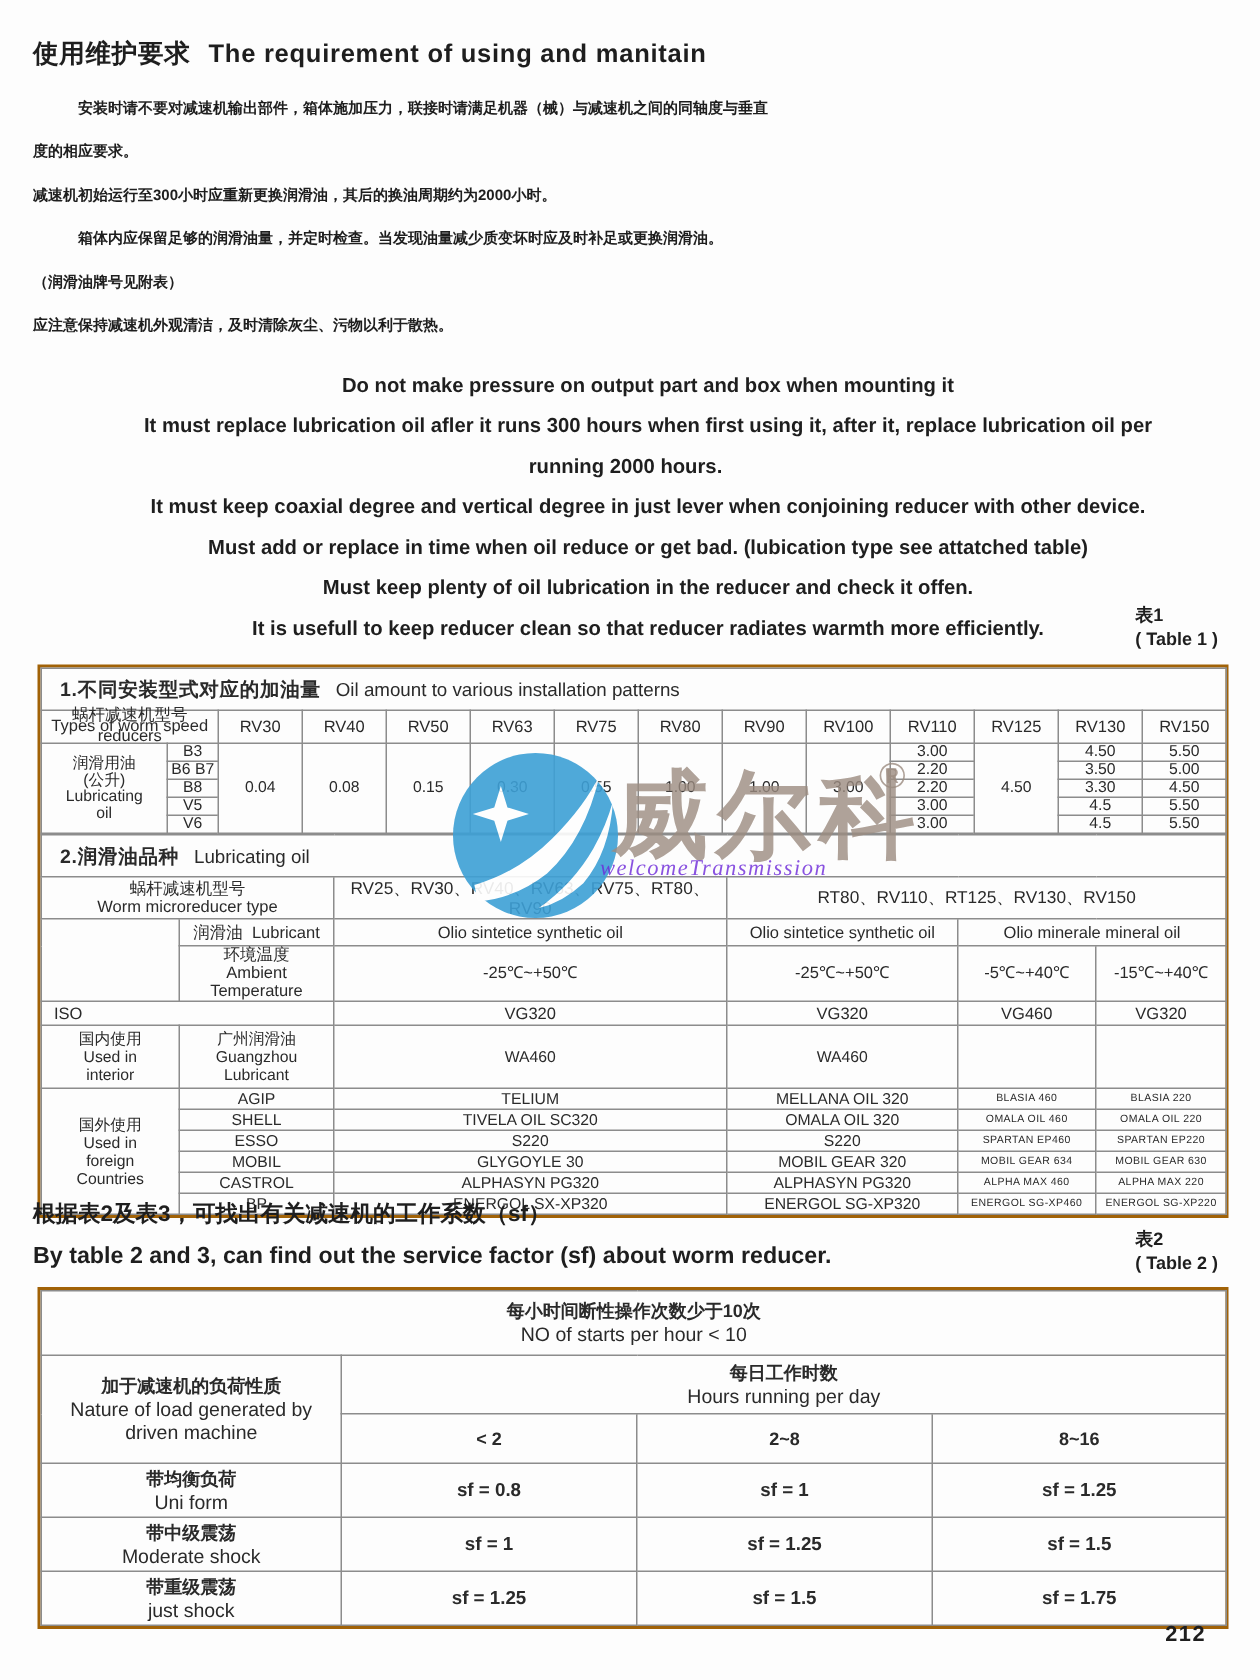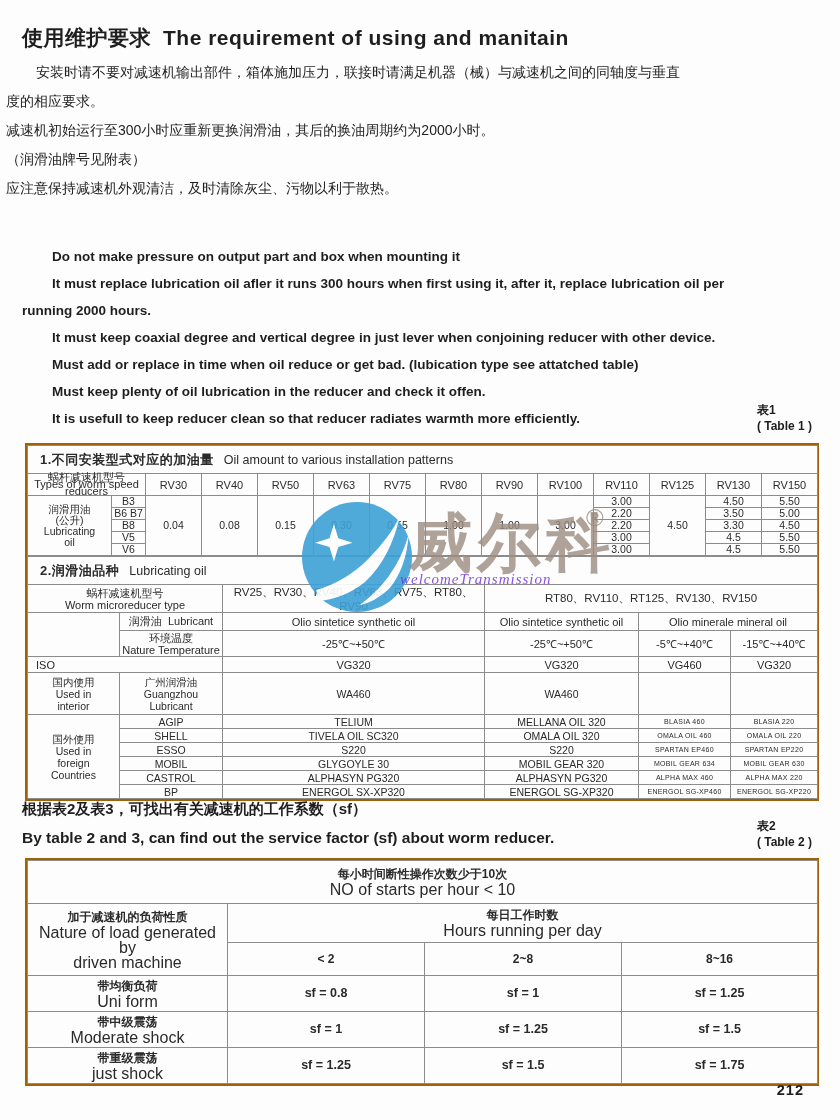--- a/index.html
+++ b/index.html
@@ -1,25 +1,25 @@
 <!DOCTYPE html>
 <html><head>
 <meta charset="utf-8">
 <style>
   html,body{margin:0;padding:0;}
   body{width:840px;height:1120px;background:#fdfdfd;font-family:"Liberation Sans",sans-serif;color:#1e1e1e;position:relative;overflow:hidden;}
   .abs{position:absolute;}
 
   
-  .doc-title{left:22px;top:24px;font-size:21px;font-weight:700;letter-spacing:.5px;}
+  .doc-title{left:22px;top:24px;font-size:17px;font-weight:700;letter-spacing:.5px;}
   .doc-title .en{margin-left:12px;}
-  .zh-block{left:6px;top:58px;width:780px;font-size:14px;line-height:29px;font-weight:400;}
+  .zh-block{left:22px;top:58px;width:780px;font-size:10px;line-height:29px;font-weight:700;}
   .zh-block p{margin:0;}
   .en-block{left:22px;top:243px;width:790px;font-size:13.5px;line-height:27px;font-weight:700;}
-  .en-block p{margin:0;}
+  .en-block p{margin:0;text-align:center;}
   .indent-zh{text-indent:30px;}
   .indent-en{text-indent:30px;}
   .tbl-label{font-weight:700;font-size:12px;line-height:16px;}
   .t1-label{right:28px;top:402px;}
   .t2-label{right:28px;top:818px;}
   .sec2-head{left:22px;top:800px;}
   .sec2-head .zh{font-size:15px;font-weight:700;margin:0 0 10px 0;}
   .sec2-head .en{font-size:15.5px;font-weight:700;margin:0;}
   .page-num{right:36px;top:1082px;font-size:14.5px;font-weight:700;letter-spacing:1px;}
 
@@ -49,21 +49,21 @@
   .for-lbl{font-size:10.5px;line-height:12px;}
   .dbl td{border-top:3px double #8c8c8c;}
 
   
   .t2 td{font-size:12px;line-height:15px;}
   .t2 .r1 td{height:42px;}
   .t2 .r2 td{height:38px;}
   .t2 .r3 td{height:32px;}
   .t2 .rr td{height:35px;}
   .t2 .zh{font-weight:600;}
-  .t2 .en{font-weight:400;font-size:16px;}
+  .t2 .en{font-weight:400;font-size:13px;}
   .t2 .sf{font-weight:700;font-size:12.5px;}
   .t2 .colh{font-weight:600;}
 
   
   .wm{pointer-events:none;z-index:9;}
   .wm-circle{left:302px;top:502px;width:110px;height:110px;opacity:.9;}
   .wm-chars{left:408px;top:512px;font-size:64px;font-weight:700;letter-spacing:5px;color:#9c8c81;opacity:.8;line-height:62px;}
   .wm-reg{left:586px;top:504px;font-size:24px;color:#9c8c81;opacity:.8;font-weight:400;}
   .wm-caption{left:400px;top:571px;font-size:15px;font-style:italic;font-family:"Liberation Serif",serif;color:#6d28d9;opacity:.8;letter-spacing:1px;}
 </style>
@@ -73,20 +73,21 @@
 <div>
 
   <div class="abs doc-title">
     <span class="zh">使用维护要求</span><span class="en">The requirement of using and manitain</span>
   </div>
 
   <div class="abs zh-block">
     <p class="indent-zh">安装时请不要对减速机输出部件，箱体施加压力，联接时请满足机器（械）与减速机之间的同轴度与垂直</p>
     <p>度的相应要求。</p>
     <p>减速机初始运行至300小时应重新更换润滑油，其后的换油周期约为2000小时。</p>
+    <p class="indent-zh">箱体内应保留足够的润滑油量，并定时检查。当发现油量减少质变坏时应及时补足或更换润滑油。</p>
     <p>（润滑油牌号见附表）</p>
     <p>应注意保持减速机外观清洁，及时清除灰尘、污物以利于散热。</p>
   </div>
 
   <div class="abs en-block">
     <p class="indent-en">Do not make pressure on output part and box when mounting it</p>
     <p class="indent-en">It must replace lubrication oil afler it runs 300 hours when first using it, after it, replace lubrication oil per</p>
     <p>running 2000 hours.</p>
     <p class="indent-en">It must keep coaxial degree and vertical degree in just lever when conjoining reducer with other device.</p>
     <p class="indent-en">Must add or replace in time when oil reduce or get bad. (lubication type see attatched table)</p>
@@ -215,21 +216,21 @@
       <tr class="lubr">
         <td rowspan="2"></td>
         <td><span>润滑油</span>&nbsp;&nbsp;<span>Lubricant</span></td>
         <td>Olio sintetice synthetic oil</td>
         <td>Olio sintetice synthetic oil</td>
         <td colspan="2">Olio minerale mineral oil</td>
       </tr>
       <tr class="tempr">
         <td>
           <div>环境温度</div>
-          <div>Nature Temperature</div>
+          <div>Ambient Temperature</div>
         </td>
         <td>-25℃~+50℃</td>
         <td>-25℃~+50℃</td>
         <td>-5℃~+40℃</td>
         <td>-15℃~+40℃</td>
       </tr>
       <tr class="isor dbl">
         <td colspan="2" class="iso-lbl">ISO</td>
         <td>VG320</td>
         <td>VG320</td>

